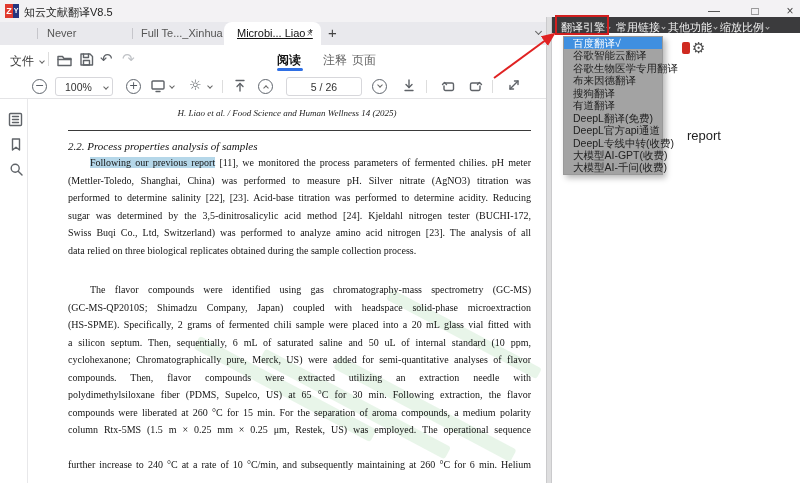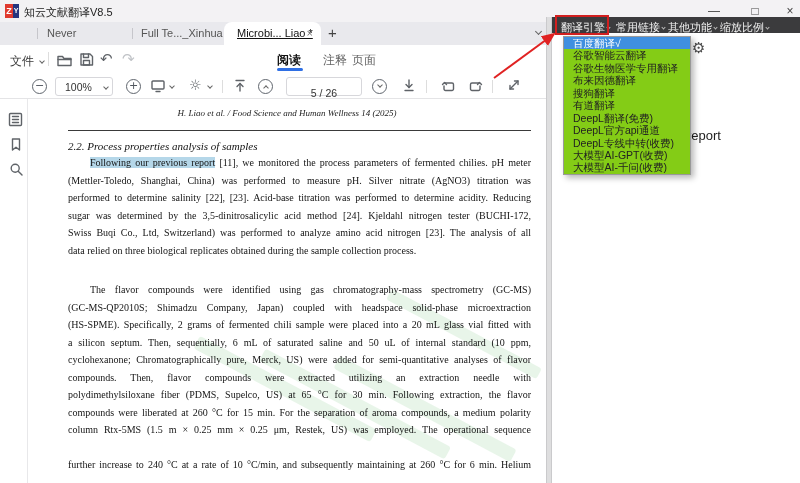--- a/index.html
+++ b/index.html
@@ -60,21 +60,21 @@
   
   .rpanel { left:552px; top:17px; width:248px; height:466px; background:#fff; }
   .menubar { left:552px; top:17px; width:248px; height:16px; background:#3b3b3d; }
   .menuitem { top:20px; font-size:11px; color:#f2f2f2; }
   .mchev { display:inline-block; width:3px; height:3px; border-right:1px solid #bbb; border-bottom:1px solid #bbb; transform:rotate(45deg); margin-left:2px; vertical-align:2px; }
   .redbox { left:555px; top:15px; width:54px; height:20px; border:2px solid #d21f1f; z-index:6; }
   .redsliver { left:682px; top:42px; width:8px; height:12px; background:#cf2a20; border-radius:2px; z-index:4; }
   .gear { left:692px; top:39px; font-size:15px; color:#4a4a4a; z-index:4; font-family:"DejaVu Sans",sans-serif; }
   .reporttxt { left:687px; top:128px; font-size:13px; color:#222; z-index:3; }
 
-  .dropdown { left:563px; top:36px; width:128px; background:#84cc16; border:1px solid #999;
+  .dropdown { left:563px; top:36px; width:100px; background:#a3a3a3; border:1px solid #999;
               box-shadow:3px 3px 6px rgba(0,0,0,.28); z-index:5; }
   .ditem { height:12.45px; line-height:12.45px; padding-left:9px; font-size:10.5px; color:#222; white-space:nowrap; }
   .ditem.sel { background:#3f8fe0; color:#fff; }
 
   .arrowsvg { left:0; top:0; width:800px; height:483px; z-index:7; pointer-events:none; }
   svg.icon { stroke:#5f6368; fill:none; stroke-width:1.4; stroke-linecap:round; stroke-linejoin:round; }
 </style>
 </head>
 <body>
 
@@ -138,21 +138,21 @@
 <span class="abs chev" style="left:208px; top:84px; width:4px; height:4px;"></span>
 <div class="abs vsep" style="left:222px; top:80px; height:13px;"></div>
 <svg class="abs icon" style="left:233px; top:78px;" width="14" height="15">
   <path d="M3 2.5 h8"></path>
     <path d="M7 13 V5.5"></path>
     <path d="M4 8.5 L7 5.5 L10 8.5"></path>
 </svg>
 <div class="abs circle" style="left:258px; top:79px;">
   <span class="chev up" style="width:4px;height:4px;vertical-align:-1px;"></span>
 </div>
-<div class="abs fieldbox" style="left:286px; top:77px; width:76px; text-align:center; padding-top:9px;">5 / 26</div>
+<div class="abs fieldbox" style="left:286px; top:77px; width:76px; text-align:center; padding-top:3px;">5 / 26</div>
 <div class="abs circle" style="left:372px; top:79px;">
   <span class="chev" style="width:4px;height:4px;vertical-align:2px;"></span>
 </div>
 <svg class="abs icon" style="left:402px; top:78px;" width="14" height="15">
   <path d="M7 2 v7.5"></path>
     <path d="M4 6.5 L7 9.5 L10 6.5"></path>
     <path d="M3 12.5 h8"></path>
 </svg>
 <div class="abs vsep" style="left:426px; top:80px; height:13px;"></div>
 <svg class="abs icon" style="left:440px; top:78px;" width="16" height="15">

